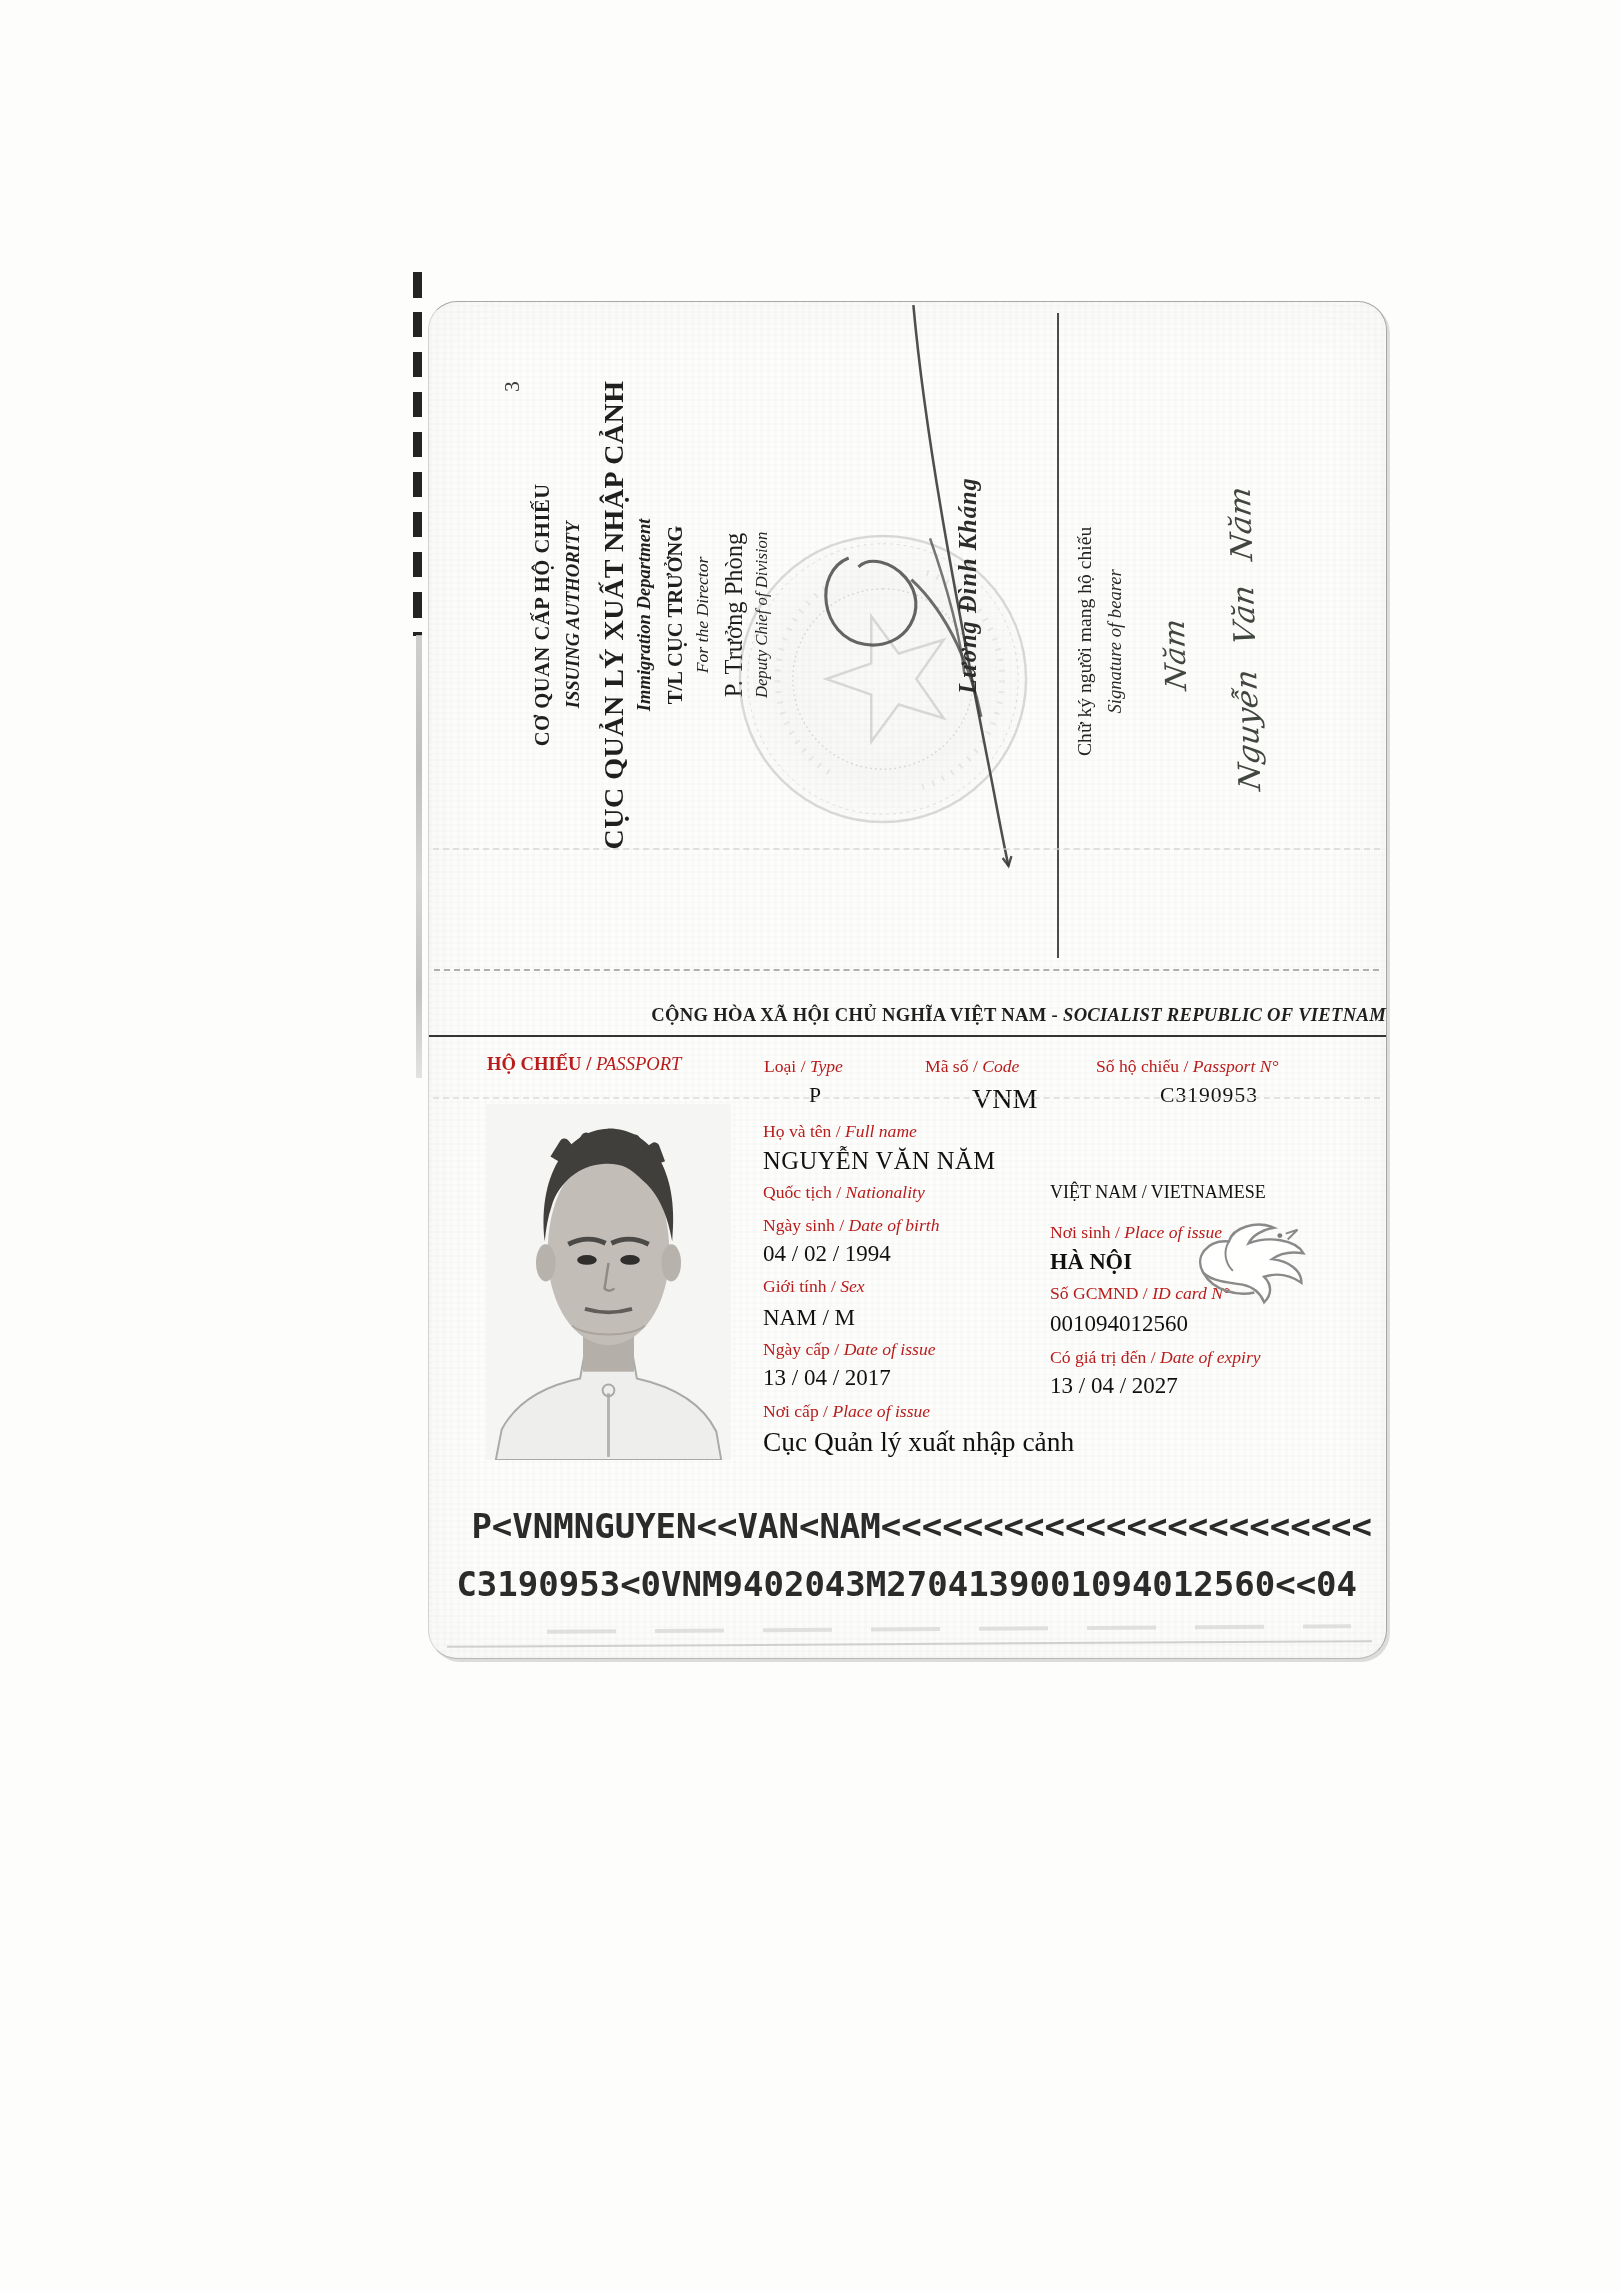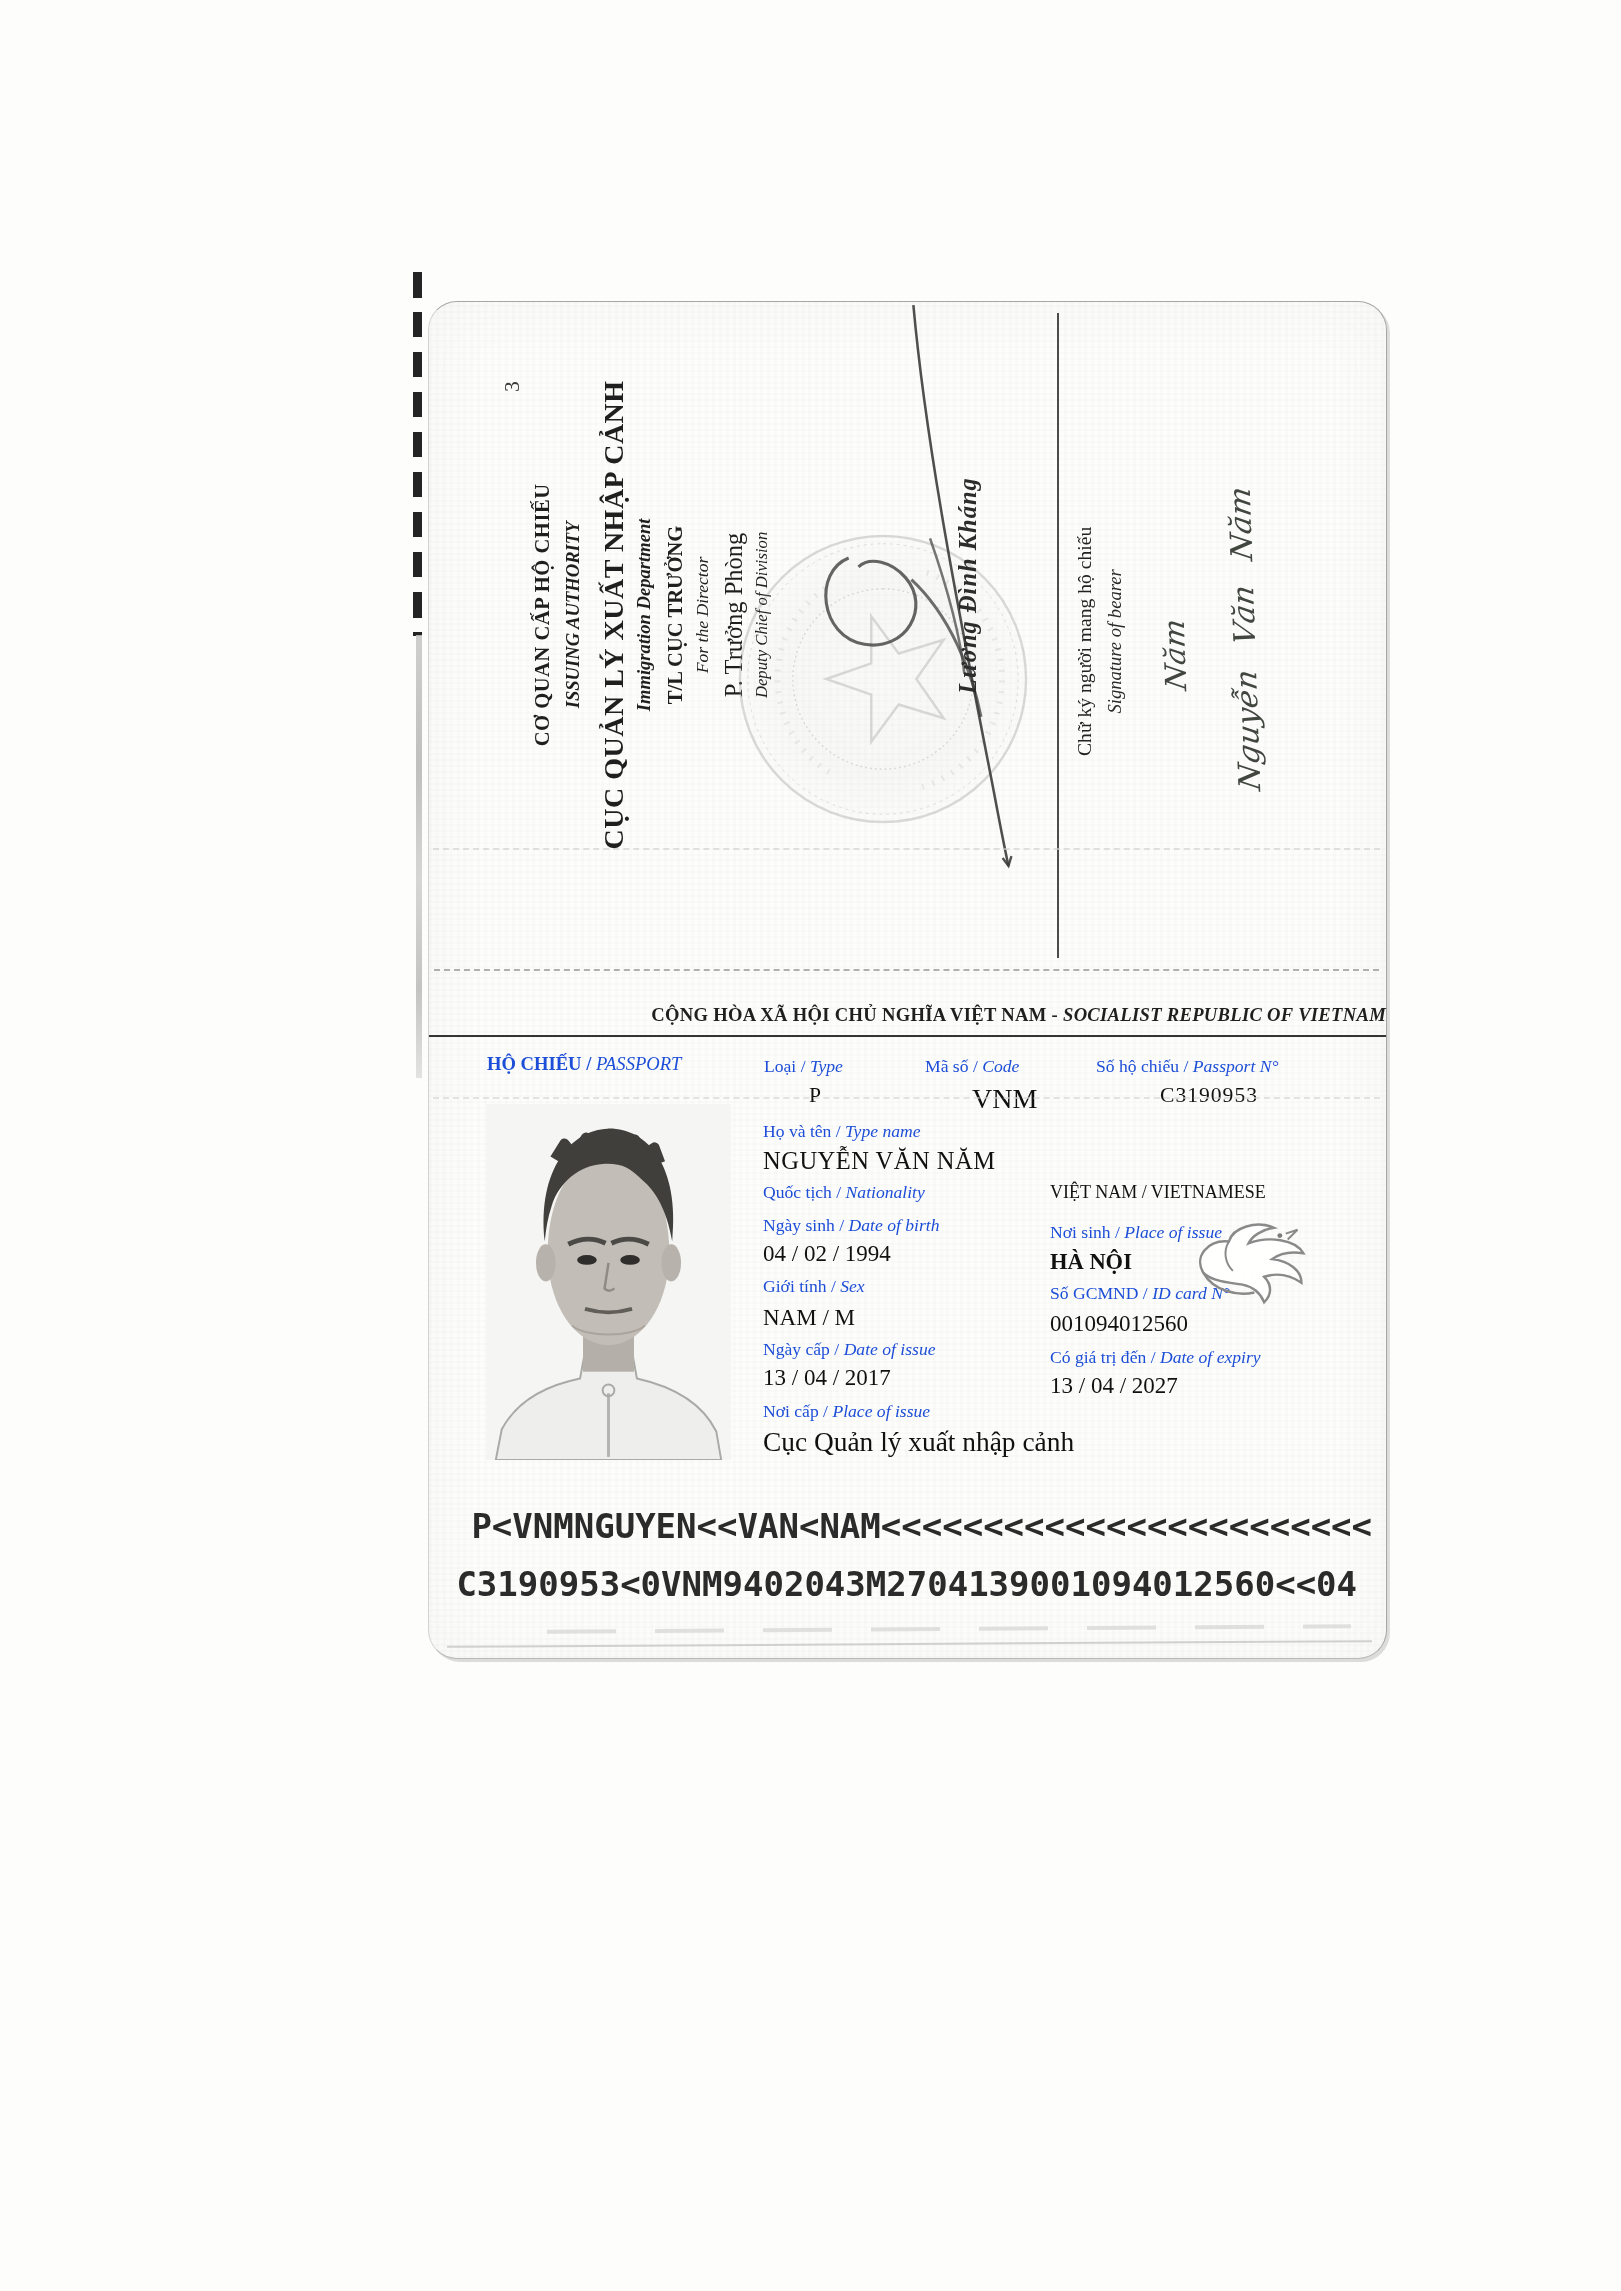--- a/index.html
+++ b/index.html
@@ -53,21 +53,21 @@
     font-family:"DejaVu Serif","Liberation Serif",serif;}
   .hand1{position:absolute;left:245px;top:729px;width:137px;text-align:center;font-size:29px;}
   .hand2{position:absolute;left:116px;top:798px;width:427px;text-align:center;font-size:30px;word-spacing:15.7px;}
   .stamp{position:absolute;left:142px;top:307px;width:294px;height:294px;opacity:.32;}
   .scribble{position:absolute;left:0;top:0;width:665px;height:957px;pointer-events:none;}
   
   .hdr{position:absolute;left:0;top:702px;width:957px;text-align:right;font-size:18.6px;letter-spacing:0.3px;}
   .hdr .vi{font-weight:700;}
   .hdr .en{font-style:italic;font-weight:600;}
   .hdr-rule{position:absolute;left:0;top:733px;width:957px;height:2px;background:#343434;}
-  .lbl{position:absolute;font-size:17.6px;white-space:nowrap;color:#1d4ed8;}
+  .lbl{position:absolute;font-size:17.6px;white-space:nowrap;color:#b91c1c;}
   .lbl .le{font-style:italic;}
   .val{position:absolute;font-size:23px;white-space:nowrap;color:#111;}
   .passport-lbl{font-size:18.6px;}
   .passport-lbl .lv{font-weight:700;}
   .photo{position:absolute;left:57px;top:802px;width:245px;height:356px;}
   .dove{position:absolute;left:745px;top:912px;width:149px;height:102px;z-index:5;}
   .mrz{position:absolute;left:27.4px;width:921px;
     font-family:"DejaVu Sans Mono","Liberation Mono",monospace;
     font-size:34px;font-weight:700;letter-spacing:0;color:#2b2b2b;white-space:pre;}
   .mrz1{top:1204px;margin-left:15px;}
@@ -187,21 +187,21 @@
     <path d="M128 142 Q146 133 166 143" fill="none" stroke="#4b4a47" stroke-width="5"></path>
     <ellipse cx="103" cy="159" rx="10" ry="5" fill="#2f2e2c"></ellipse>
     <ellipse cx="147" cy="159" rx="10" ry="5" fill="#2f2e2c"></ellipse>
     <path d="M125 162 L121 188 Q125 193 131 188" fill="none" stroke="#8f8a84" stroke-width="2.5"></path>
     <path d="M101 209 Q125 216 149 209" fill="none" stroke="#615d59" stroke-width="4"></path>
     <path d="M88 226 C100 238 150 238 162 226" fill="none" stroke="#aaa49d" stroke-width="2"></path>
   </svg>
 
   <div class="lbl" style="left:334px;top:819px;">
     <span class="lv">Họ và tên /</span>
-    <span class="le">Type name</span>
+    <span class="le">Full name</span>
   </div>
   <div class="val" style="left:334px;top:845px;font-size:24.5px;letter-spacing:0.5px;">NGUYỄN VĂN NĂM</div>
 
   <div class="lbl" style="left:334px;top:880px;">
     <span class="lv">Quốc tịch /</span>
     <span class="le">Nationality</span>
   </div>
 
   <div class="lbl" style="left:334px;top:913px;">
     <span class="lv">Ngày sinh /</span>

